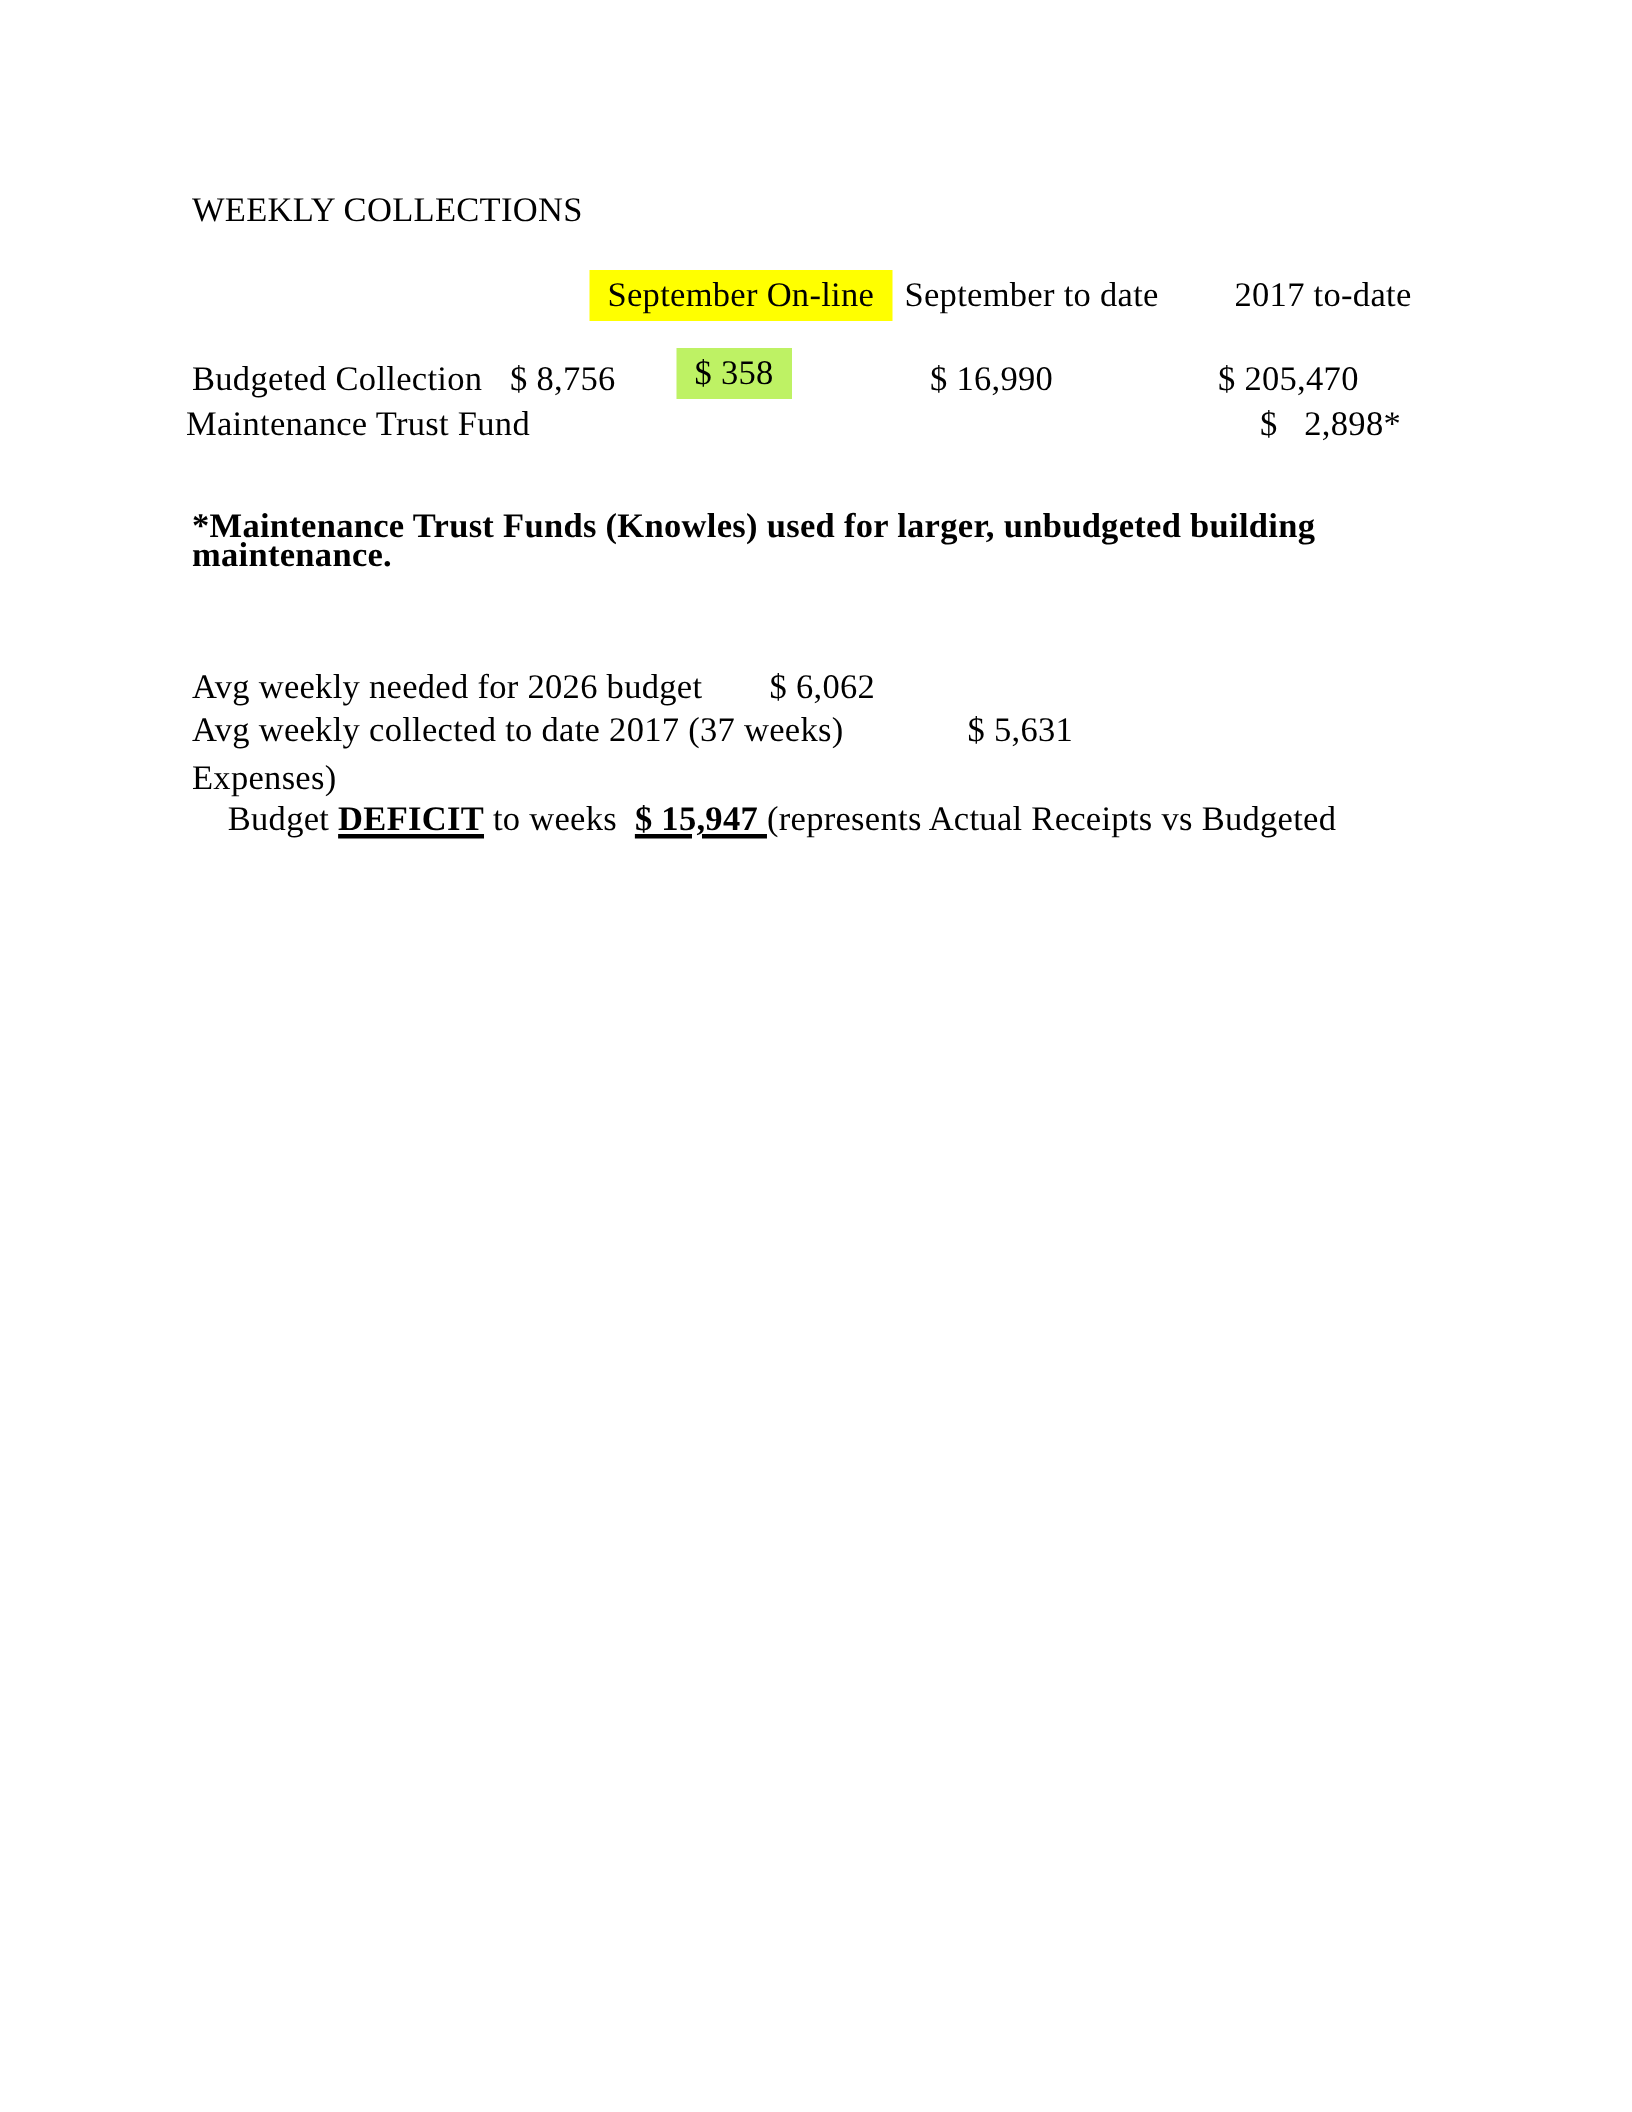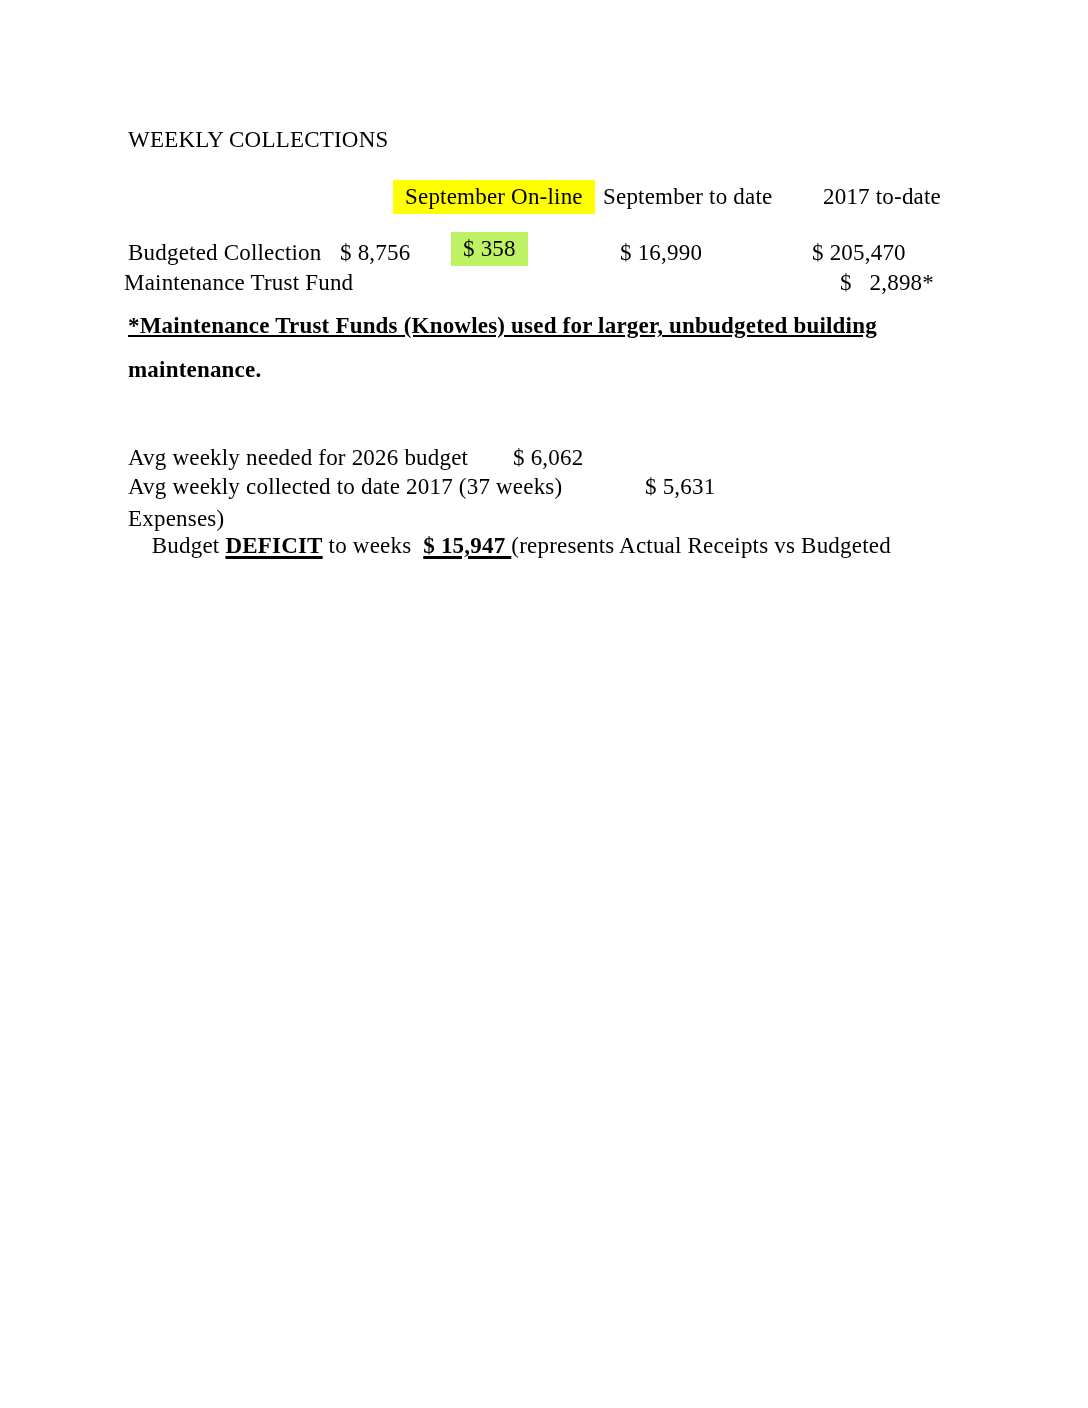--- a/index.html
+++ b/index.html
@@ -54,21 +54,21 @@
 
   <div class="txt" style="left:128px; top:238px;">Budgeted Collection</div>
   <div class="txt" style="left:340px; top:238px;">$ 8,756</div>
   <div class="txt hl hl-pos" style="left: 455px; top: 234px; background-color: #bef264;">$ 358</div>
   <div class="txt" style="left:620px; top:238px;">$ 16,990</div>
   <div class="txt" style="left:812px; top:238px;">$ 205,470</div>
 
   <div class="txt" style="left:124px; top:268px;">Maintenance Trust Fund</div>
   <div class="txt" style="left:812px; top:268px;margin-left:28px;">$   2,898*</div>
 
-  <div class="txt bold" style="left:128px; top:311px;text-decoration:underline;">*Maintenance Trust Funds (Knowles) used for larger, unbudgeted building</div>
+  <div class="txt bold" style="left:128px; top:336px;">*Maintenance Trust Funds (Knowles) used for larger, unbudgeted building</div>
   <div class="txt bold" style="left:128px; top:355px;">maintenance.</div>
 
   <div class="txt" style="left:128px; top:443px;">Avg weekly needed for 2026 budget</div>
   <div class="txt" style="left:513px; top:443px;">$ 6,062</div>
 
   <div class="txt" style="left:128px; top:472px;">Avg weekly collected to date 2017 (37 weeks)</div>
   <div class="txt" style="left:645px; top:472px;">$ 5,631</div>
 
   <div class="txt" style="left:128px; top:501px;">
     <span>Budget </span><span class="b-u">DEFICIT</span><span> to weeks  </span><span class="b-u">$ 15,947 </span><span>(represents Actual Receipts vs Budgeted</span>

